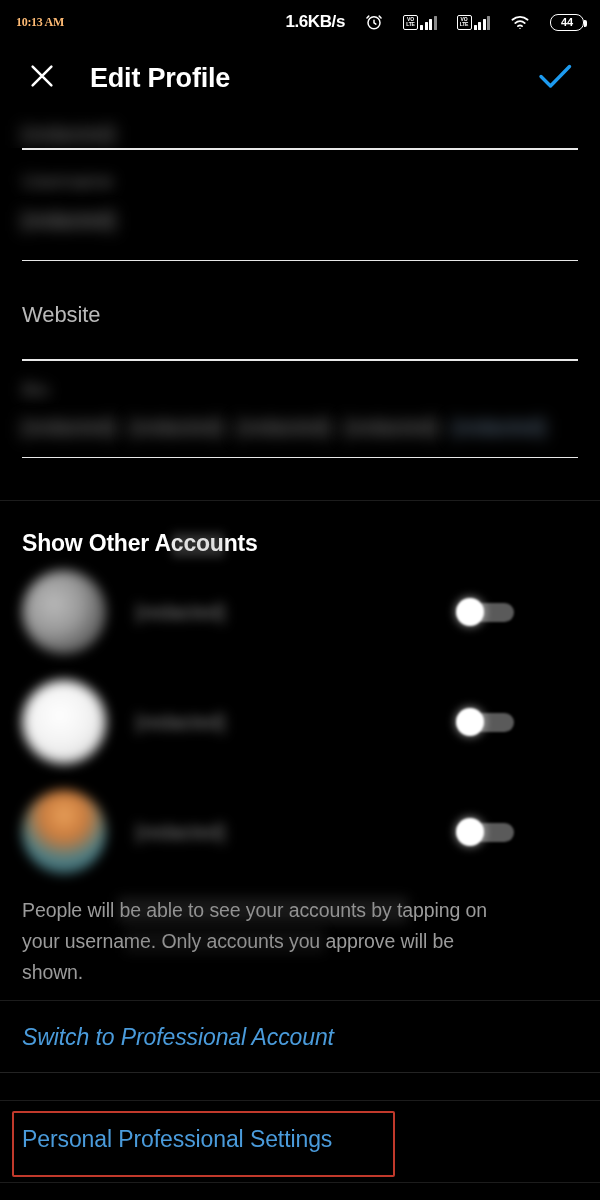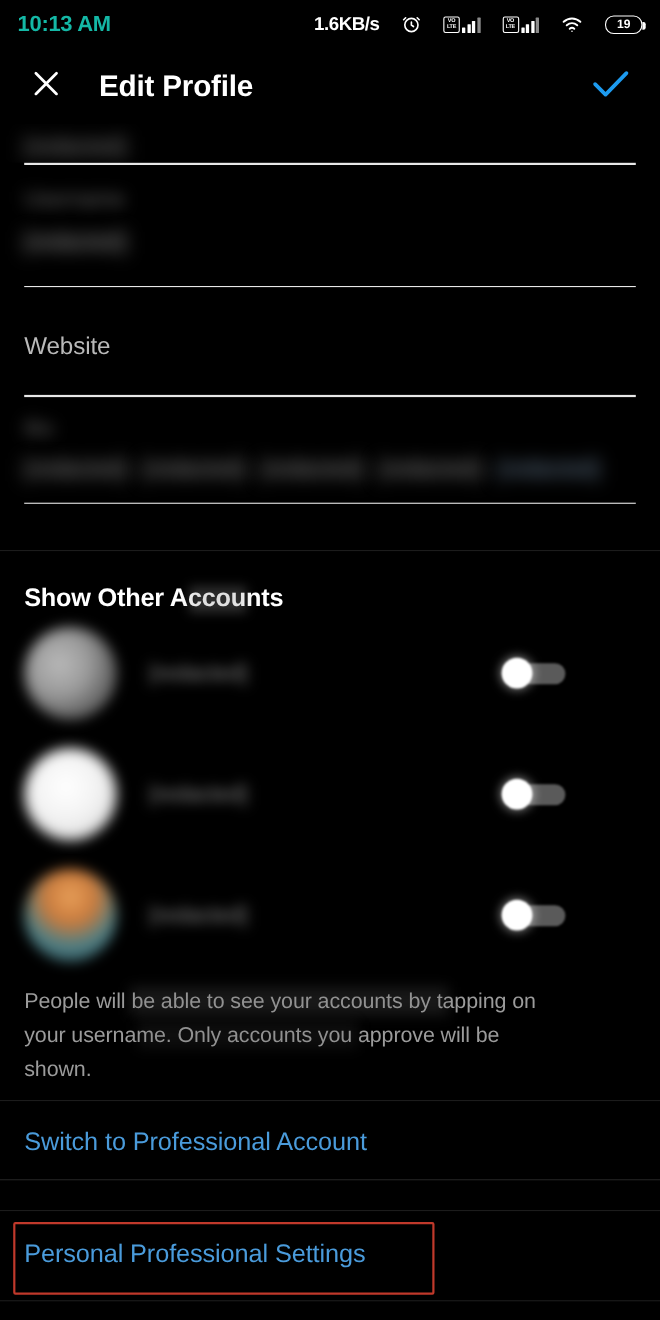--- a/index.html
+++ b/index.html
@@ -13,23 +13,24 @@
 
   
   .status-bar {
     position: absolute; top: 0; left: 0;
     width: 600px; height: 44px;
     display: flex; align-items: center;
     padding: 0 16px;
     color: #fff;
   }
   .status-time {
-    font-size: 20px; font-weight: bold;
+    font-size: 12px; font-weight: bold;
     letter-spacing: -0.3px;
-    color: #14b8a6;
+    color: #fdba74;
+    font-family: Liberation Serif, serif;
   }
   .status-right {
     margin-left: auto;
     display: flex; align-items: center; gap: 20px;
   }
   .net-speed {
     font-size: 17px; font-weight: bold;
     letter-spacing: -0.4px;
     color: #fff;
   }
@@ -264,21 +265,21 @@
     </div>
     <span>
       <svg class="icon-wifi" viewBox="0 0 24 20" fill="none" stroke="#fff" stroke-width="2.2" stroke-linecap="round">
         <path d="M2.5 7.2C5.2 4.8 8.4 3.5 12 3.5s6.8 1.3 9.5 3.7"></path>
         <path d="M6 11.3c1.8-1.6 3.8-2.5 6-2.5s4.2.9 6 2.5"></path>
         <path d="M9.4 15.2c.8-.7 1.7-1.1 2.6-1.1s1.8.4 2.6 1.1"></path>
         <circle cx="12" cy="18" r="0.9" fill="#fff" stroke="none"></circle>
       </svg>
     </span>
     <div class="battery">
-      <span>19</span>
+      <span>44</span>
     </div>
   </div>
 </div>
 
 <div class="app-bar">
   <div class="close-btn">
     <span>
       <svg viewBox="0 0 24 24" fill="none" stroke="#fff" stroke-width="2" stroke-linecap="round">
         <path d="M4.5 4.5 19.5 19.5M19.5 4.5 4.5 19.5"></path>
       </svg>
@@ -362,21 +363,21 @@
 
   <div class="accounts-help">
     <span>People will be able to see your accounts by tapping on your username. Only accounts you approve will be shown.</span>
     <span class="blur-patch"></span>
     <span class="blur-patch2"></span>
   </div>
 </div>
 
 <div class="divider" style="position:absolute; top:1000px;"></div>
 
-<div class="link-row" style="position:absolute; top:1001px; left:0; width:600px;">
+<div class="link-row" style="position:absolute; top:1001px; left:0; width:600px;font-style:italic;">
   <span class="link-text">Switch to Professional Account</span>
 </div>
 
 <div class="divider mid" style="position:absolute; top:1072px;"></div>
 <div class="divider" style="position:absolute; top:1100px;"></div>
 
 <div class="link-row highlighted" style="position:absolute; top:1101px; left:0; width:600px;">
   <span class="link-text">Personal Professional Settings</span>
   <span class="annot-box"></span>
 </div>

